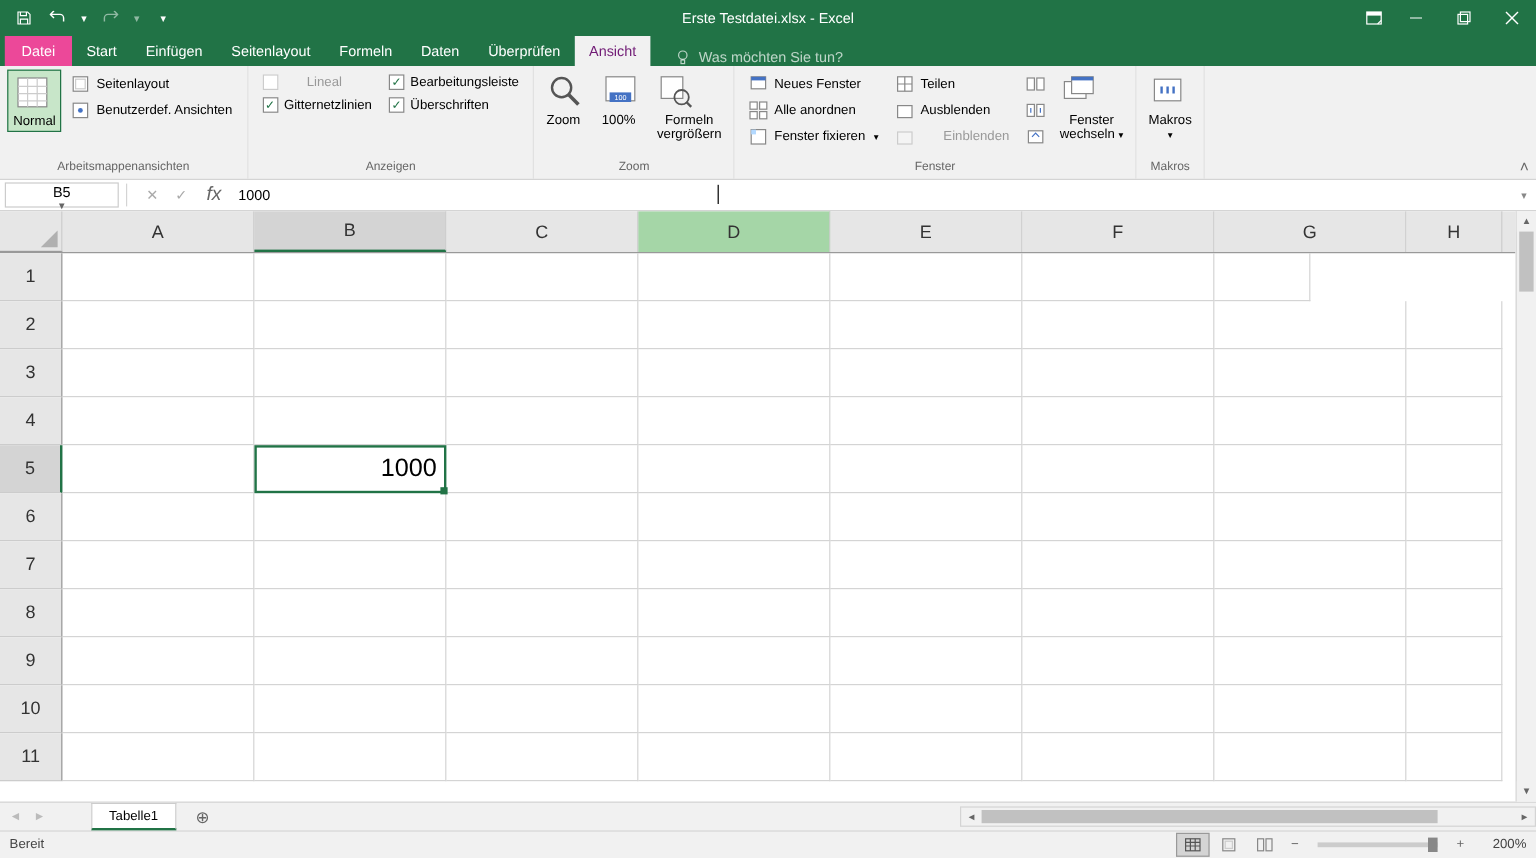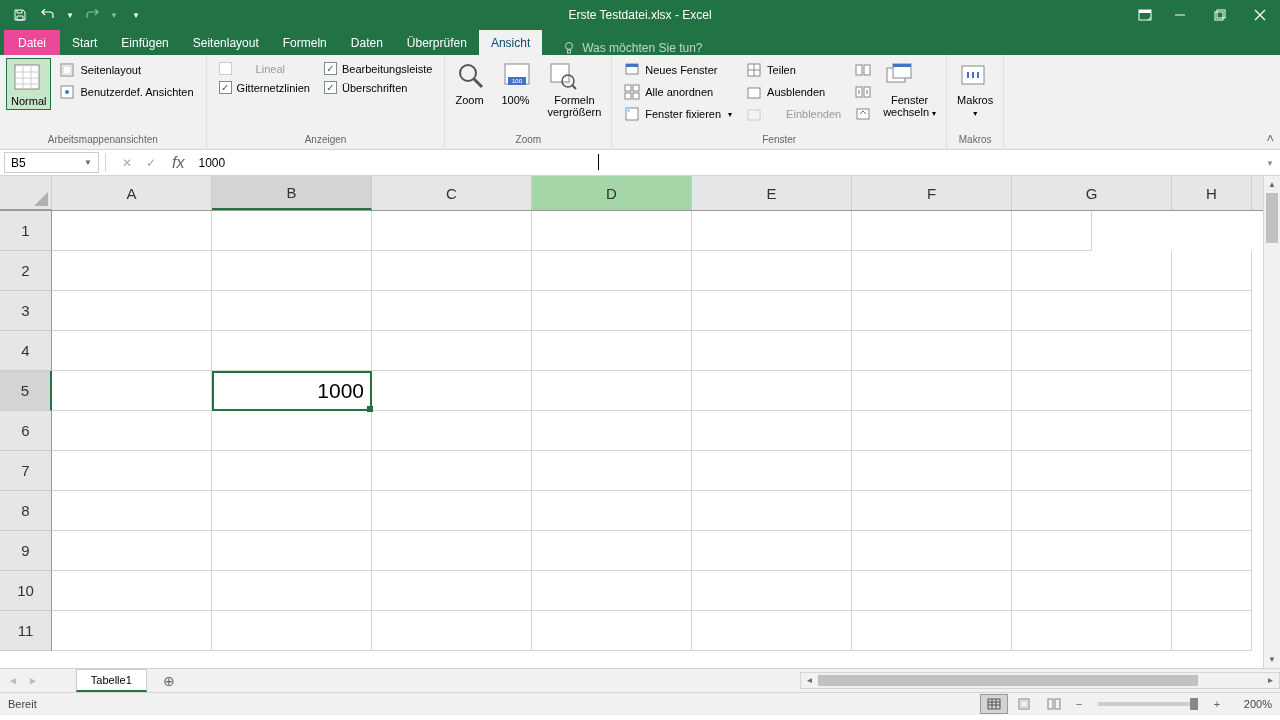--- a/index.html
+++ b/index.html
@@ -13,21 +13,21 @@
     .qat-dropdown { width: 12px; font-size: 9px; }
     .title-text { position: absolute; left: 50%; transform: translateX(-50%); font-size: 12px; }
     .win-controls { margin-left: auto; display: flex; }
     .win-btn { width: 40px; height: 30px; display: flex; align-items: center; justify-content: center; font-size: 12px; }
     .win-btn.ribbon-opt { width: 30px; }
     
     
     .tabbar { height: 25px; background: #217346; display: flex; align-items: flex-end; padding-left: 4px; }
     .tab { padding: 4px 12px; color: #fff; font-size: 12px; height: 25px; display: flex; align-items: center; }
     .tab.file { background: #ec4899; padding: 4px 14px; }
-    .tab.active { background: #f1f1f1; color: #0c4a6e; }
+    .tab.active { background: #f1f1f1; color: #701a75; }
     .tell-me { display: flex; align-items: center; margin-left: 20px; color: rgba(255,255,255,0.7); font-size: 12px; gap: 6px; }
     .tell-me-input { background: transparent; border: none; color: rgba(255,255,255,0.7); font-size: 12px; width: 180px; }
     .tell-me-input::placeholder { color: rgba(255,255,255,0.7); }
     .tab-right { margin-left: auto; display: flex; align-items: center; gap: 2px; }
     .signin { color: #fff; font-size: 12px; padding: 4px 10px; }
     .share-btn { background: #1a5c38; color: #fff; font-size: 12px; padding: 4px 12px; display: flex; align-items: center; gap: 5px; }
     
     
     .ribbon { height: 95px; background: #f1f1f1; border-bottom: 1px solid #d4d4d4; display: flex; position: relative; }
     .ribbon-group { display: flex; flex-direction: column; border-right: 1px solid #e1e1e1; padding: 3px 6px 2px; }
@@ -39,21 +39,21 @@
     .btn-label { font-size: 11px; text-align: center; line-height: 1.1; }
     .vstack { display: flex; flex-direction: column; gap: 2px; padding: 2px; }
     .small-btn { display: flex; align-items: center; gap: 5px; font-size: 11px; padding: 2px 4px; white-space: nowrap; }
     .small-btn.disabled { color: #999; gap: 24px; }
     .checkbox { width: 13px; height: 13px; border: 1px solid #888; background: #fff; display: flex; align-items: center; justify-content: center; font-size: 10px; color: #217346; }
     .small-icon { width: 16px; height: 16px; display: flex; align-items: center; justify-content: center; }
     .collapse-ribbon { position: absolute; right: 6px; bottom: 3px; font-size: 13px; color: #666; }
     
     
     .formula-bar { height: 26px; border-bottom: 1px solid #d4d4d4; display: flex; align-items: stretch; background: #fff; }
-    .name-box { width: 95px; border: 1px solid #ccc; margin: 2px 0 2px 4px; padding: 0 6px; font-size: 12px; display: flex; align-items: center; justify-content: space-between; }
+    .name-box { width: 95px; border: 1px solid #ccc; margin: 2px 0 2px 4px; padding: 0 6px; font-size: 12px; display: flex; align-items: center; justify-content: space-between; flex-direction: column; }
     .namebox-arrow { font-size: 8px; color: #666; }
     .fb-divider { width: 1px; background: #d4d4d4; margin: 3px 6px; }
     .fb-btns { display: flex; align-items: center; gap: 2px; padding: 0 4px; }
     .fb-btn { width: 22px; height: 20px; display: flex; align-items: center; justify-content: center; color: #aaa; font-size: 12px; }
     .fx-label { font-style: italic; font-size: 16px; color: #666; padding: 0 6px; display: flex; align-items: center; }
     .formula-input { flex: 1; border: none; padding: 0 8px; font-size: 12px; outline: none; }
     .fb-expand { width: 20px; display: flex; align-items: center; justify-content: center; color: #888; font-size: 9px; }
     
     
     .grid-area { position: relative; height: 492px; display: flex; }

